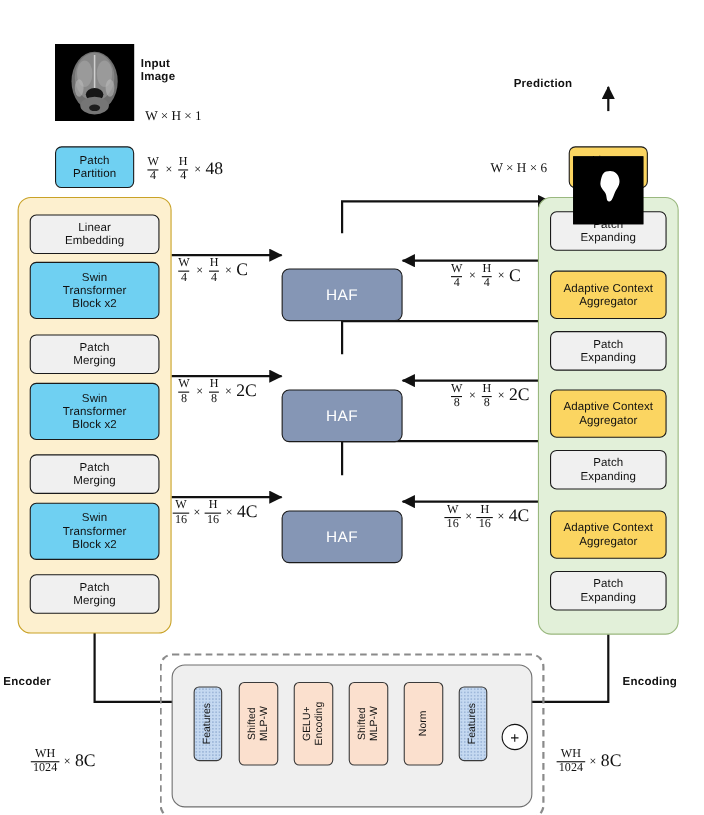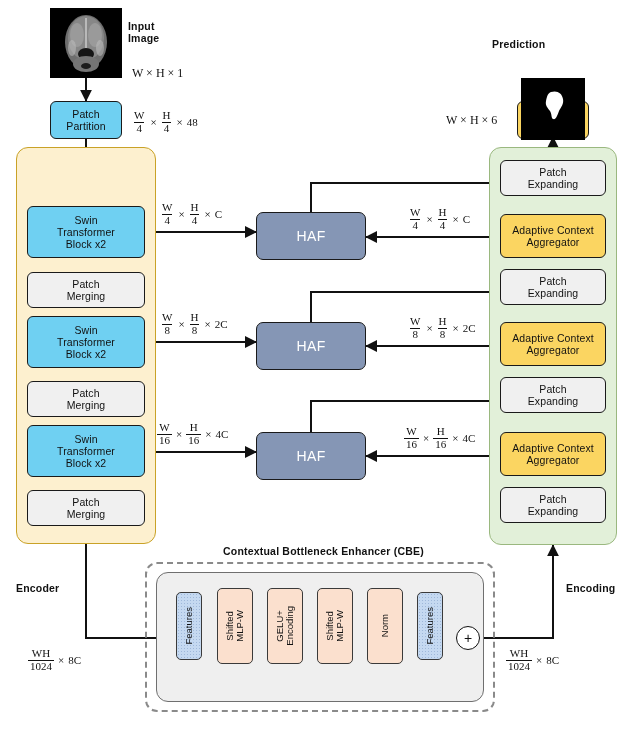--- a/index.html
+++ b/index.html
@@ -1,20 +1,20 @@
 <!DOCTYPE html>
 <html><head>
 <meta charset="utf-8">
 <style>
   html,body{margin:0;padding:0;background:#ffffff;}
   body{width:640px;height:741px;position:relative;overflow:hidden;
        font-family:"Liberation Sans",sans-serif;color:#111;}
   #fig{position:absolute;left:0;top:0;width:640px;height:741px;}
 
-  .abs{position:absolute;box-sizing:border-box;}
+  .abs{position:absolute;box-sizing:border-box;margin-top:32px;}
 
   
   .node{display:flex;align-items:center;justify-content:center;text-align:center;
         border:1.6px solid #1a1a1a;border-radius:6px;line-height:1.15;
         font-size:10.5px;font-weight:400;letter-spacing:.1px;}
   .node.grey{background:#f0f0f0;}
   .node.cyan{background:#6fd0f2;}
   .node.yellow{background:#fbd561;}
   .node.haf{background:#8596b5;color:#ffffff;font-size:14px;font-weight:400;
             border-color:#1a1a1a;border-radius:7px;letter-spacing:.4px;}
@@ -38,21 +38,21 @@
 
   
   .lbl{font-size:10.5px;font-weight:700;letter-spacing:.2px;white-space:nowrap;}
   .mathlbl{font-family:"Liberation Serif",serif;font-size:12px;white-space:nowrap;
            display:flex;align-items:center;gap:3px;}
   .frac{display:inline-flex;flex-direction:column;align-items:center;
         line-height:1;vertical-align:middle;}
   .frac .num{padding:0 2px;font-size:11px;}
   .frac .den{padding:0 2px;font-size:11px;border-top:1.1px solid #111;margin-top:1px;}
   .times{font-size:11px;padding:0 1px;}
-  .plain{font-size:11px;}
+  .plain{font-size:16px;}
   .caption{font-family:"Liberation Serif",serif;font-size:12.5px;text-align:center;
            width:100%;}
 
   
   .thumb{background:#000;border:0;position:relative;overflow:hidden;}
   .thumb svg{display:block;}
 
   
   #wires{position:absolute;left:0;top:0;width:640px;height:741px;pointer-events:none;}
   .plus{border:1.8px solid #111;border-radius:50%;background:#fff;
@@ -165,37 +165,39 @@
     <span class="frac">
       <span class="num">H</span>
       <span class="den">4</span>
     </span>
     <span class="times">×</span>
     <span class="plain">48</span>
   </div>
 
   <div class="abs panel enc" style="left:16px;top:147px;width:140px;height:397px;"></div>
 
+  <div class="abs node grey" style="left:27px;top:163px;width:118px;height:36px;white-space:pre;">Linear
+Embedding</div>
   <div class="abs node cyan" style="left:27px;top:206px;width:118px;height:52px;white-space:pre;">Swin
 Transformer
 Block x2</div>
   <div class="abs node grey" style="left:27px;top:272px;width:118px;height:36px;white-space:pre;">Patch
 Merging</div>
   <div class="abs node cyan" style="left:27px;top:316px;width:118px;height:52px;white-space:pre;">Swin
 Transformer
 Block x2</div>
   <div class="abs node grey" style="left:27px;top:381px;width:118px;height:36px;white-space:pre;">Patch
 Merging</div>
   <div class="abs node cyan" style="left:27px;top:425px;width:118px;height:52px;white-space:pre;">Swin
 Transformer
 Block x2</div>
   <div class="abs node grey" style="left:27px;top:490px;width:118px;height:36px;white-space:pre;">Patch
 Merging</div>
 
-  <div class="abs lbl" style="left:16px;top:582px;">Encoder</div>
+  <div class="abs lbl" style="left:3px;top:582px;">Encoder</div>
 
   <div class="abs mathlbl" style="left:160px;top:202px;">
     <span class="frac">
         <span class="num">W</span>
         <span class="den">4</span>
       </span>
     <span class="times">×</span>
     <span class="frac">
         <span class="num">H</span>
         <span class="den">4</span>
@@ -298,23 +300,22 @@
 
   <div class="abs mathlbl" style="left:446px;top:113px;">W × H × 6</div>
 
   <div class="abs thumb" style="left:521px;top:8px;width:64px;height:62px;">
     <svg width="64" height="62" viewBox="0 0 64 62">
       <rect width="64" height="62" fill="#000"></rect>
       <path d="M30,14 C36,12 41,15 42,21 C43,26 40,29 38,33 C36,38 35,42 32,41
                C30,40 31,36 29,33 C27,30 24,28 25,23 C26,18 27,15 30,14 Z" fill="#ffffff"></path>
     </svg>
   </div>
-  <div class="abs lbl" style="left:492px;top:38px;text-align:center;">Prediction</div>
-
-  <div class="abs lbl" style="left:223px;top:545px;">Contextual Bottleneck Enhancer (CBE)</div>
+  <div class="abs lbl" style="left:467px;top:38px;text-align:center;">Prediction</div>
+
 
   <div class="abs cbe-dash" style="left:145px;top:562px;width:350px;height:150px;"></div>
   <div class="abs cbe-inner" style="left:156px;top:572px;width:328px;height:130px;"></div>
 
   <div class="abs vnode feat" style="left:176px;top:592px;width:26px;height:68px;">
     <span>Features</span>
   </div>
   <div class="abs vnode peach" style="left:217px;top:588px;width:36px;height:76px;">
     <span>Shifted
 MLP-W</span>

